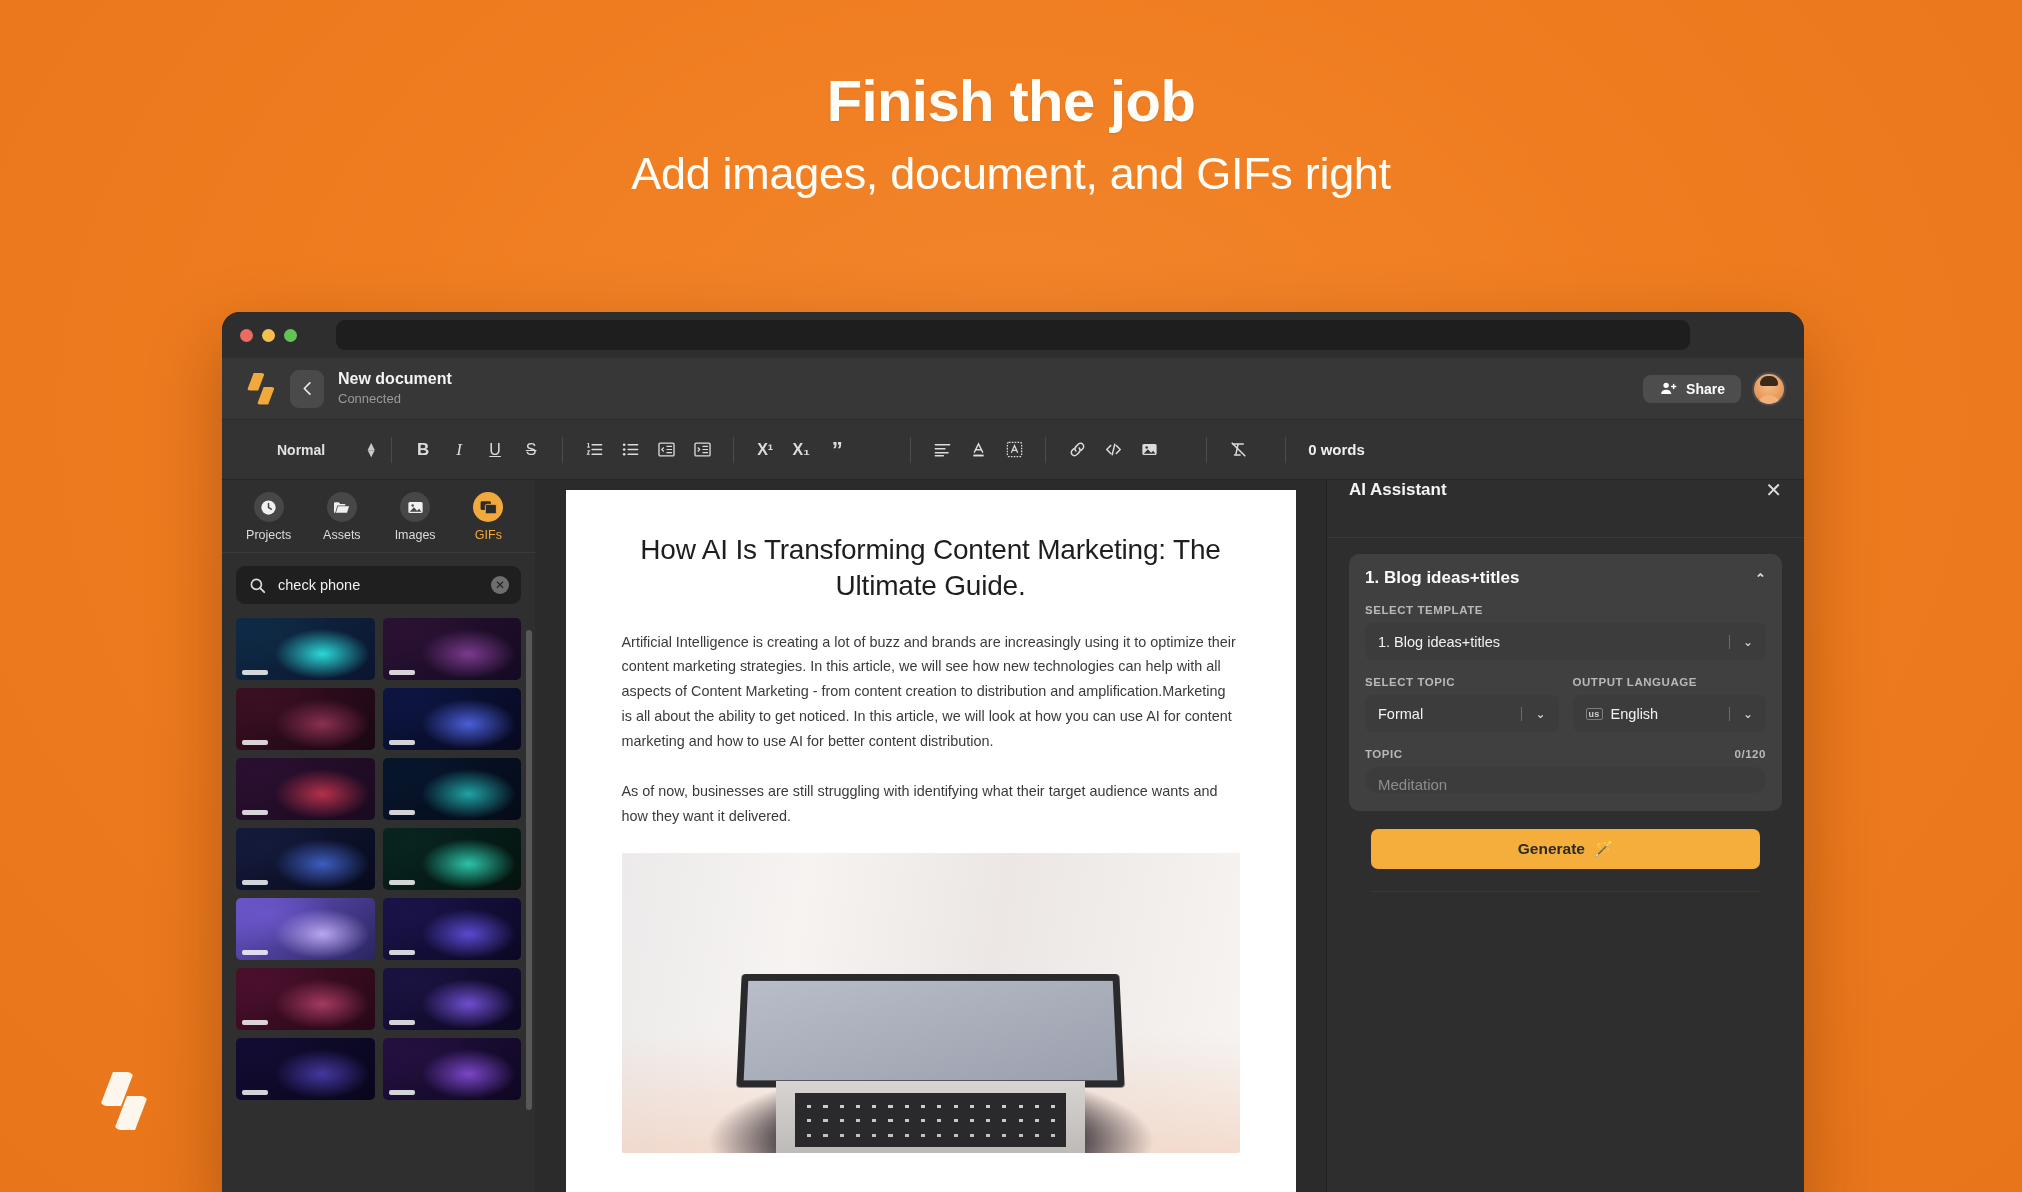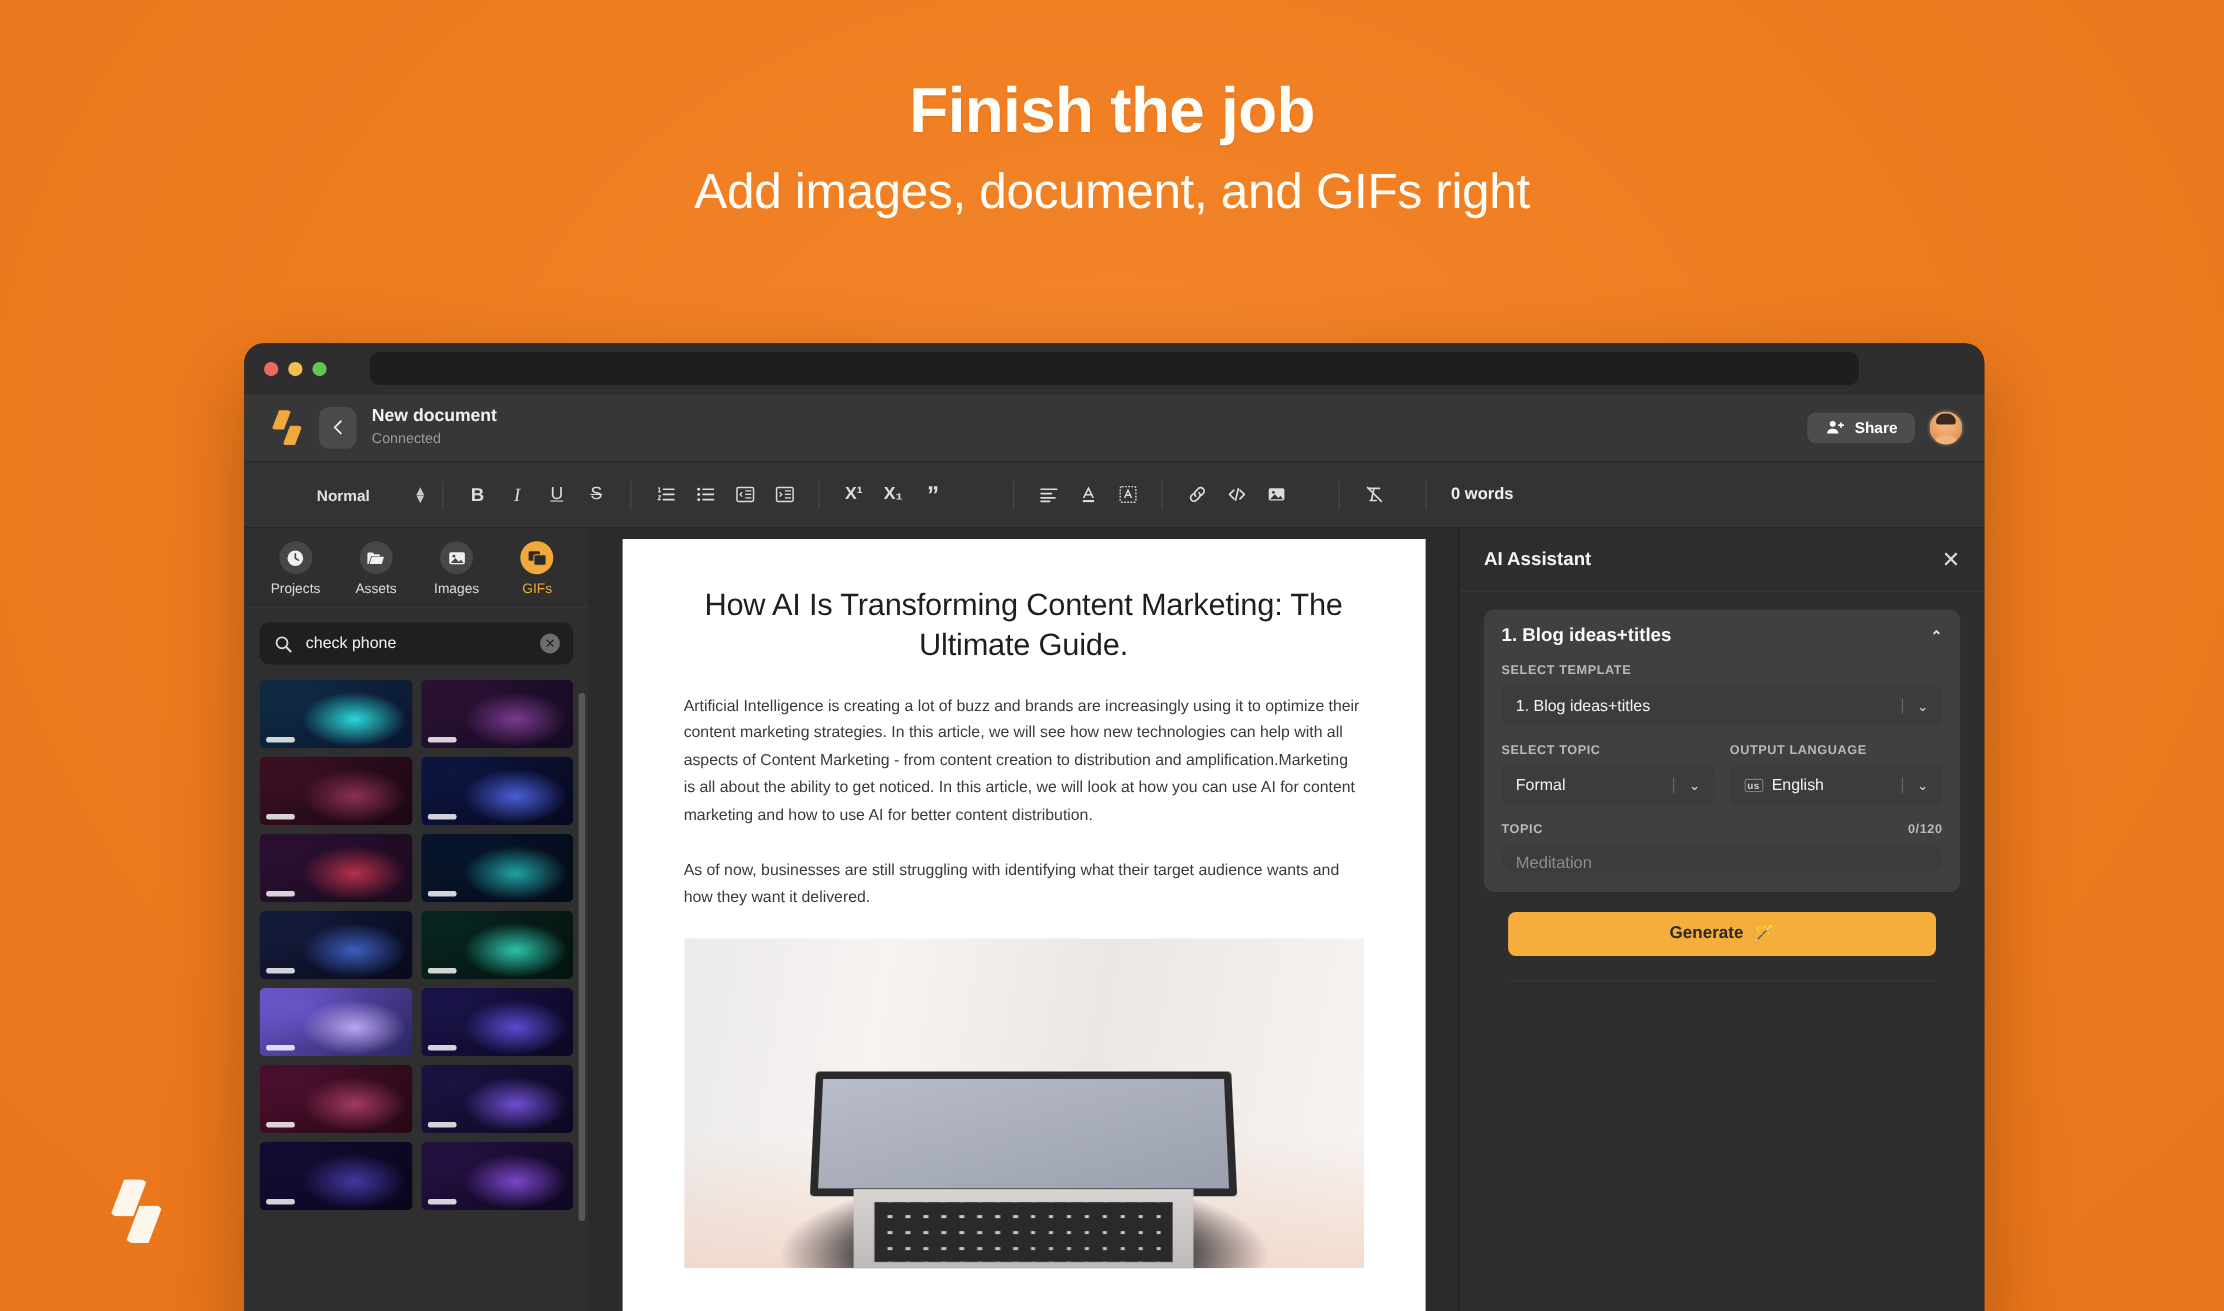--- a/index.html
+++ b/index.html
@@ -95,21 +95,21 @@
     width:18px; height:10px; background:#3a2a1c; border-radius:9px 9px 3px 3px;
   }
   .avatar::after {
     content:""; position:absolute; left:50%; bottom:-5px; transform:translateX(-50%);
     width:24px; height:14px; background:#f2b07a; border-radius:12px 12px 0 0;
   }
 
   
   .toolbar {
     height: 60px; background: #333333;
-    display: flex; align-items: center; padding: 0 24px;
+    display: flex; align-items: center; padding: 0 13px;
     border-bottom: 1px solid #262626;
   }
   .tb-group { display: flex; align-items: center; gap: 6px; padding: 0 16px; }
   .tb-sep { width: 1px; height: 26px; background: #4a4a4a; }
   .tb-btn {
     min-width: 30px; height: 30px; padding: 0 5px;
     display: flex; align-items: center; justify-content: center;
     color: #dcdcdc; font-size: 15px; border-radius: 5px; cursor: pointer;
     background: none; border: none; font-family: inherit;
   }
@@ -208,21 +208,21 @@
   .photo .keys {
     position:absolute; left: 28%; bottom: 2%; width: 44%; height: 18%;
     background:
       repeating-linear-gradient(90deg, #2a2a2c 0 4.5%, rgba(0,0,0,0) 4.5% 6%),
       repeating-linear-gradient(180deg, #2a2a2c 0 22%, rgba(0,0,0,0) 22% 27%);
   }
 
   
   .aipanel { width: 478px; background: #2e2e2e; flex: 0 0 auto; border-left: 1px solid #202020; }
   .ai-head {
-    height: 58px; display: flex; align-items: center; padding: 0 22px;
+    height: 58px; display: flex; align-items: flex-start; padding: 0 22px;
     border-bottom: 1px solid #3a3a3a;
   }
   .ai-head h3 { font-size: 17px; font-weight: 700; color: #f5f5f5; }
   .ai-close { margin-left: auto; color: #dcdcdc; font-size: 20px; cursor: pointer; line-height: 1; }
   .ai-body { padding: 16px 22px 0; }
   .ai-card { background: #404040; border-radius: 10px; padding: 14px 16px 18px; }
   .ai-card-head {
     display: flex; align-items: center;
     font-size: 17px; font-weight: 700; color: #fafafa; cursor: pointer;
   }

